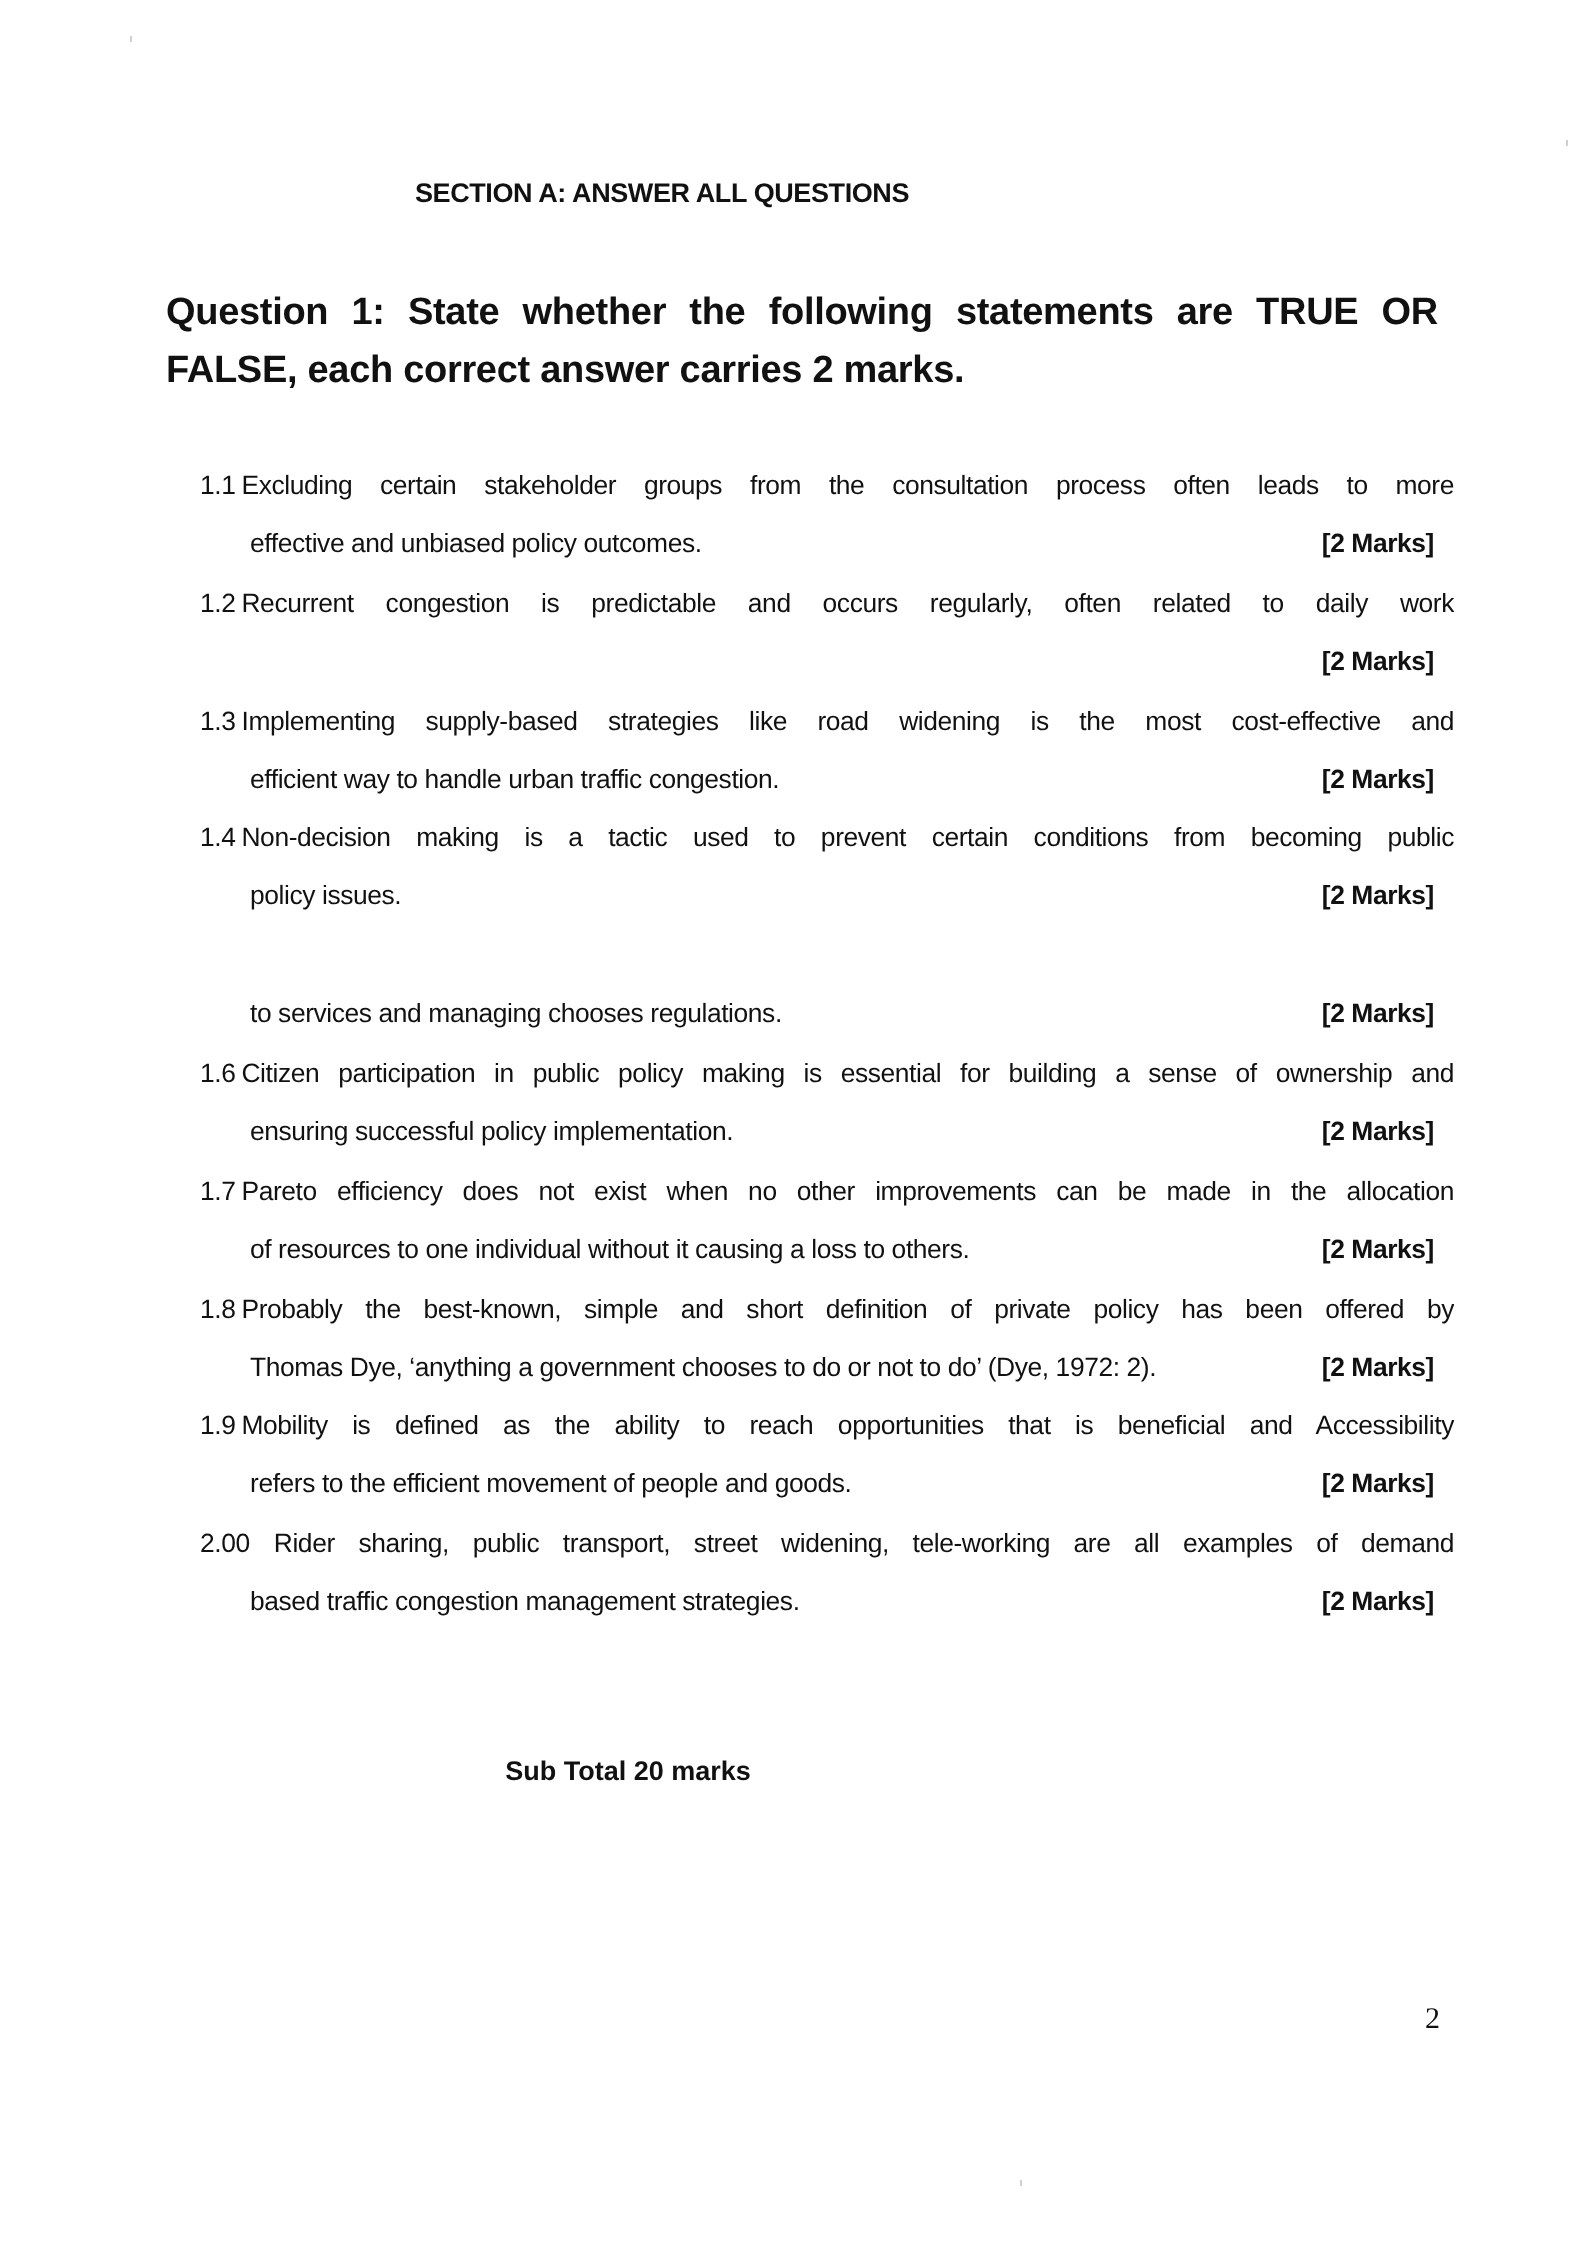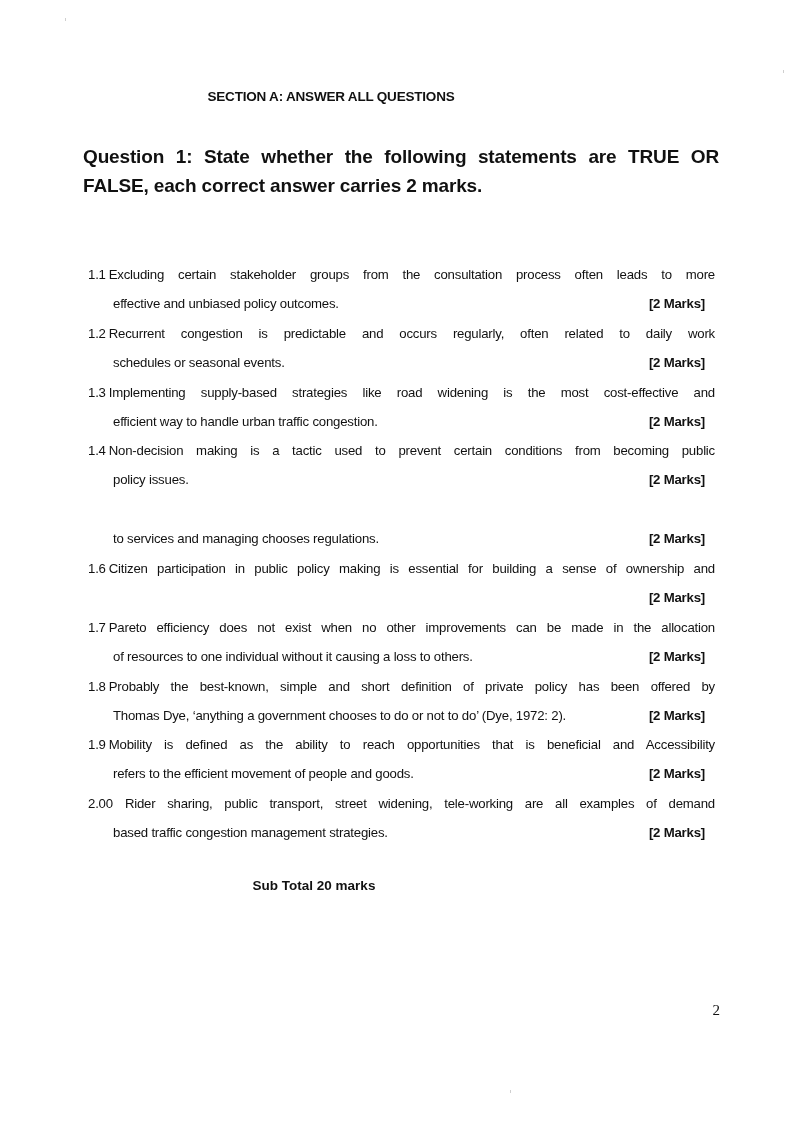--- a/index.html
+++ b/index.html
@@ -32,23 +32,22 @@
       width: 636px;
       font-weight: bold;
       font-size: 19px;
       line-height: 29px;
       text-align: justify;
       letter-spacing: -0.15px;
     }
     .items {
       position: absolute;
       top: 232px;
-      left: 88px;
+      left: 100px;
       width: 627px;
-      margin-top: 32px;
     }
     .item {
       position: relative;
       height: 58.8px;
       font-size: 13.2px;
       letter-spacing: -0.2px;
     }
     .item .line1 {
       position: absolute;
       top: 0;
@@ -142,21 +141,20 @@
         <span class="marks">[2 Marks]</span>
       </div>
     </div>
 
     <div class="item">
       <div class="line1">
         <span class="num">1.2</span>
         <span class="text1">Recurrent congestion is predictable and occurs regularly, often related to daily work</span>
       </div>
       <div class="line2">
-        <span class="text2">schedules or seasonal events.</span>
         <span class="marks">[2 Marks]</span>
       </div>
     </div>
 
     <div class="item">
       <div class="line1">
         <span class="num">1.3</span>
         <span class="text1">Implementing supply-based strategies like road widening is the most cost-effective and</span>
       </div>
       <div class="line2">
@@ -182,20 +180,21 @@
         <span class="marks">[2 Marks]</span>
       </div>
     </div>
 
     <div class="item">
       <div class="line1">
         <span class="num">1.6</span>
         <span class="text1">Citizen participation in public policy making is essential for building a sense of ownership and</span>
       </div>
       <div class="line2">
+        <span class="text2">ensuring successful policy implementation.</span>
         <span class="marks">[2 Marks]</span>
       </div>
     </div>
 
     <div class="item">
       <div class="line1">
         <span class="num">1.7</span>
         <span class="text1">Pareto efficiency does not exist when no other improvements can be made in the allocation</span>
       </div>
       <div class="line2">

